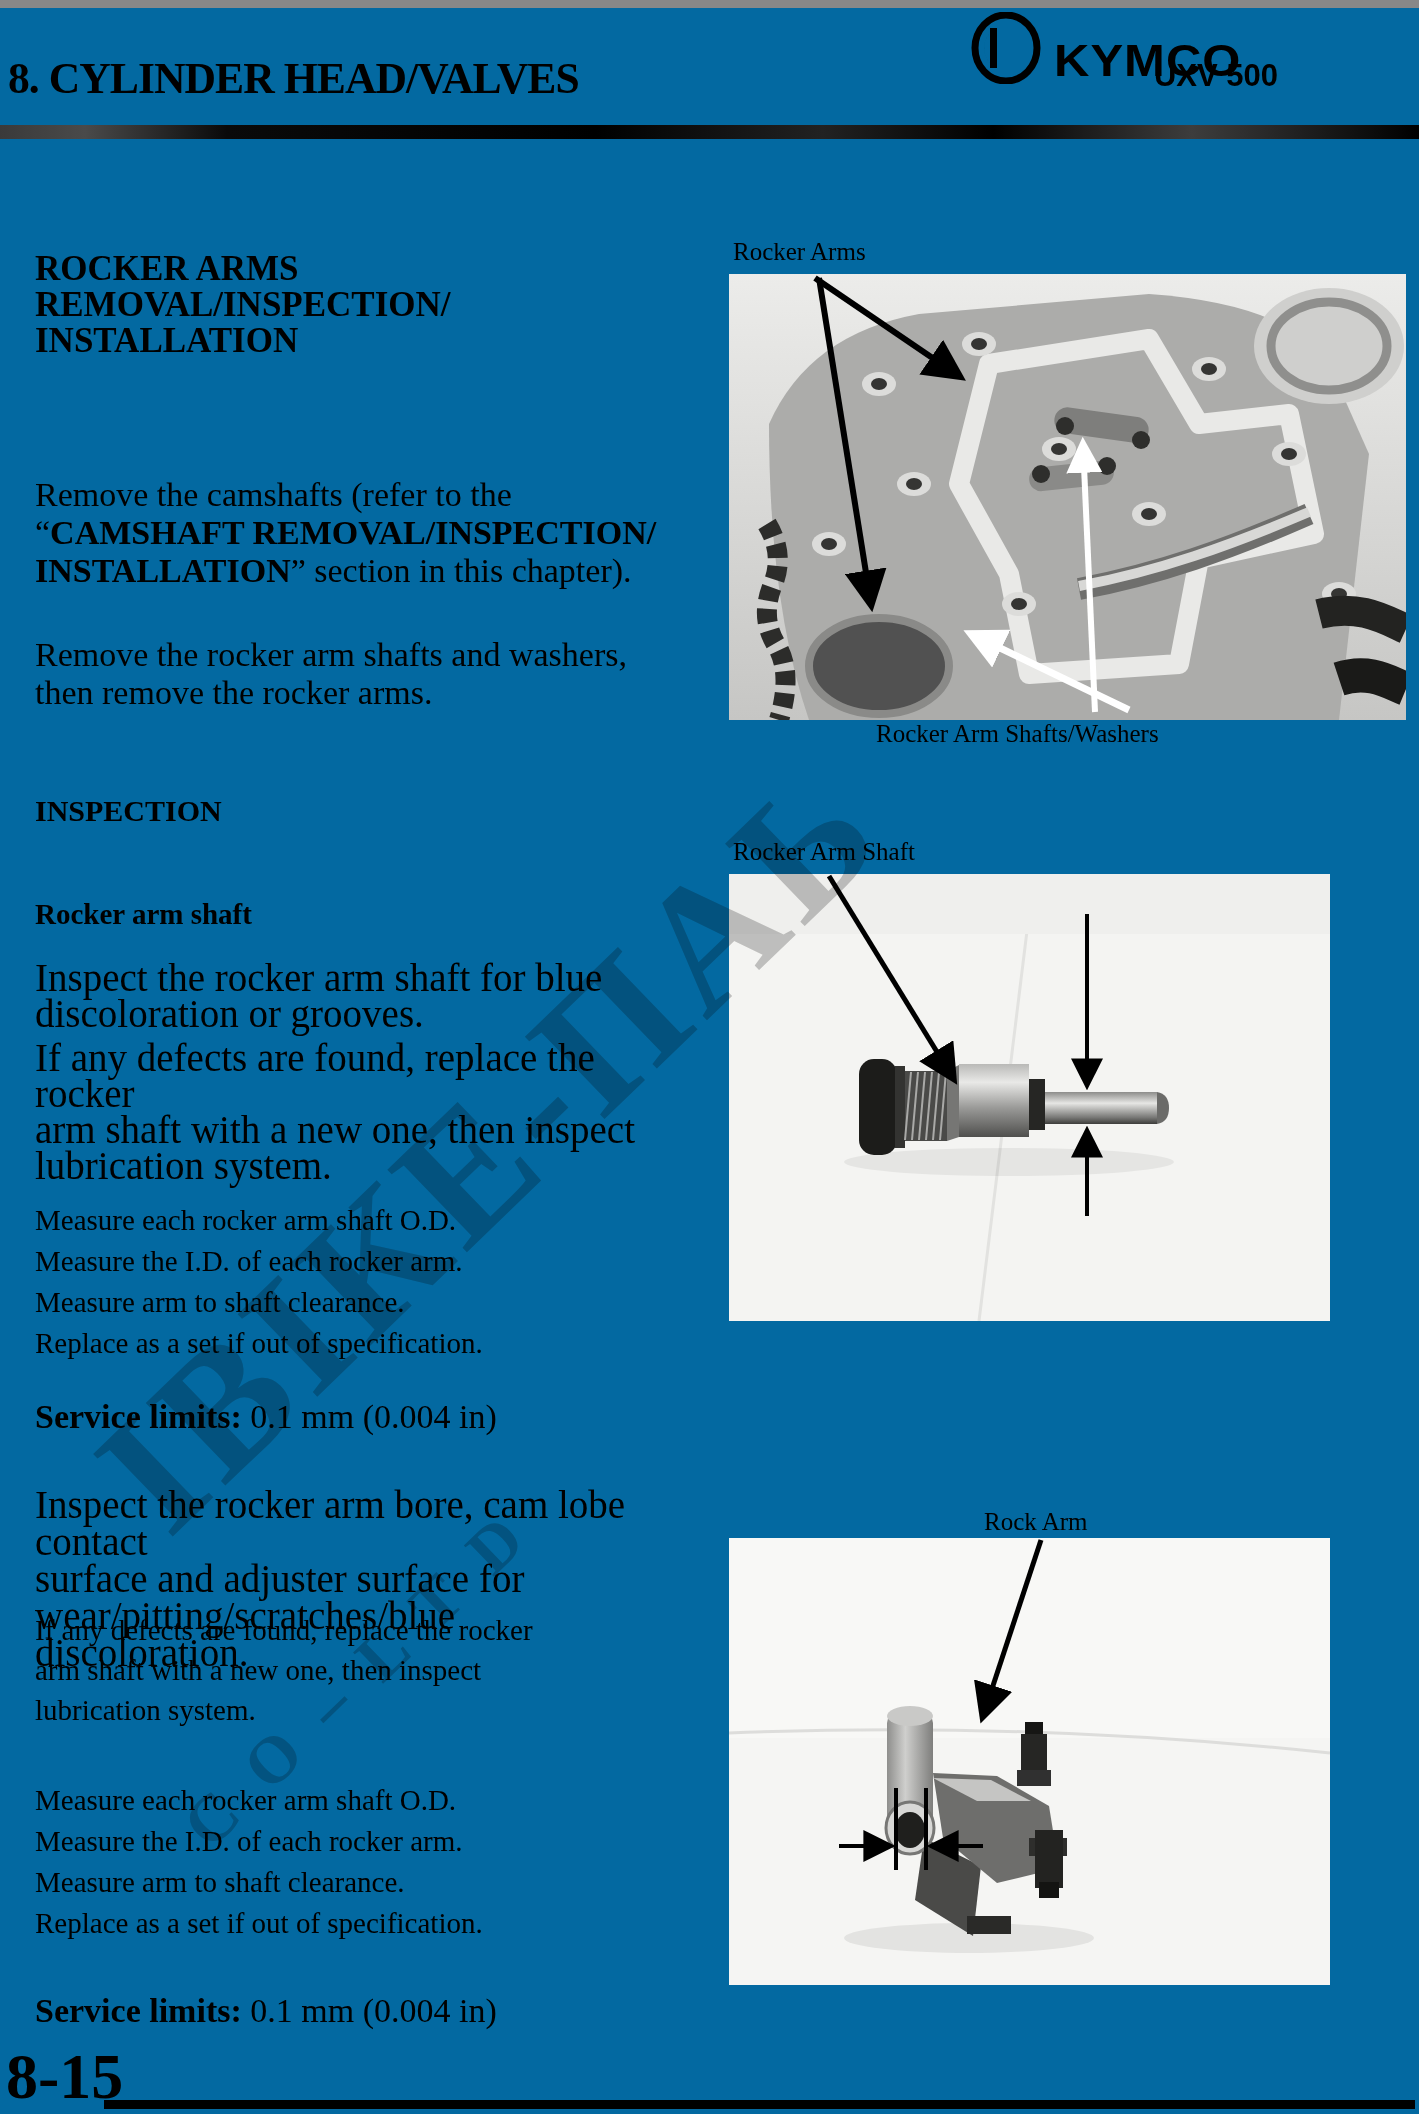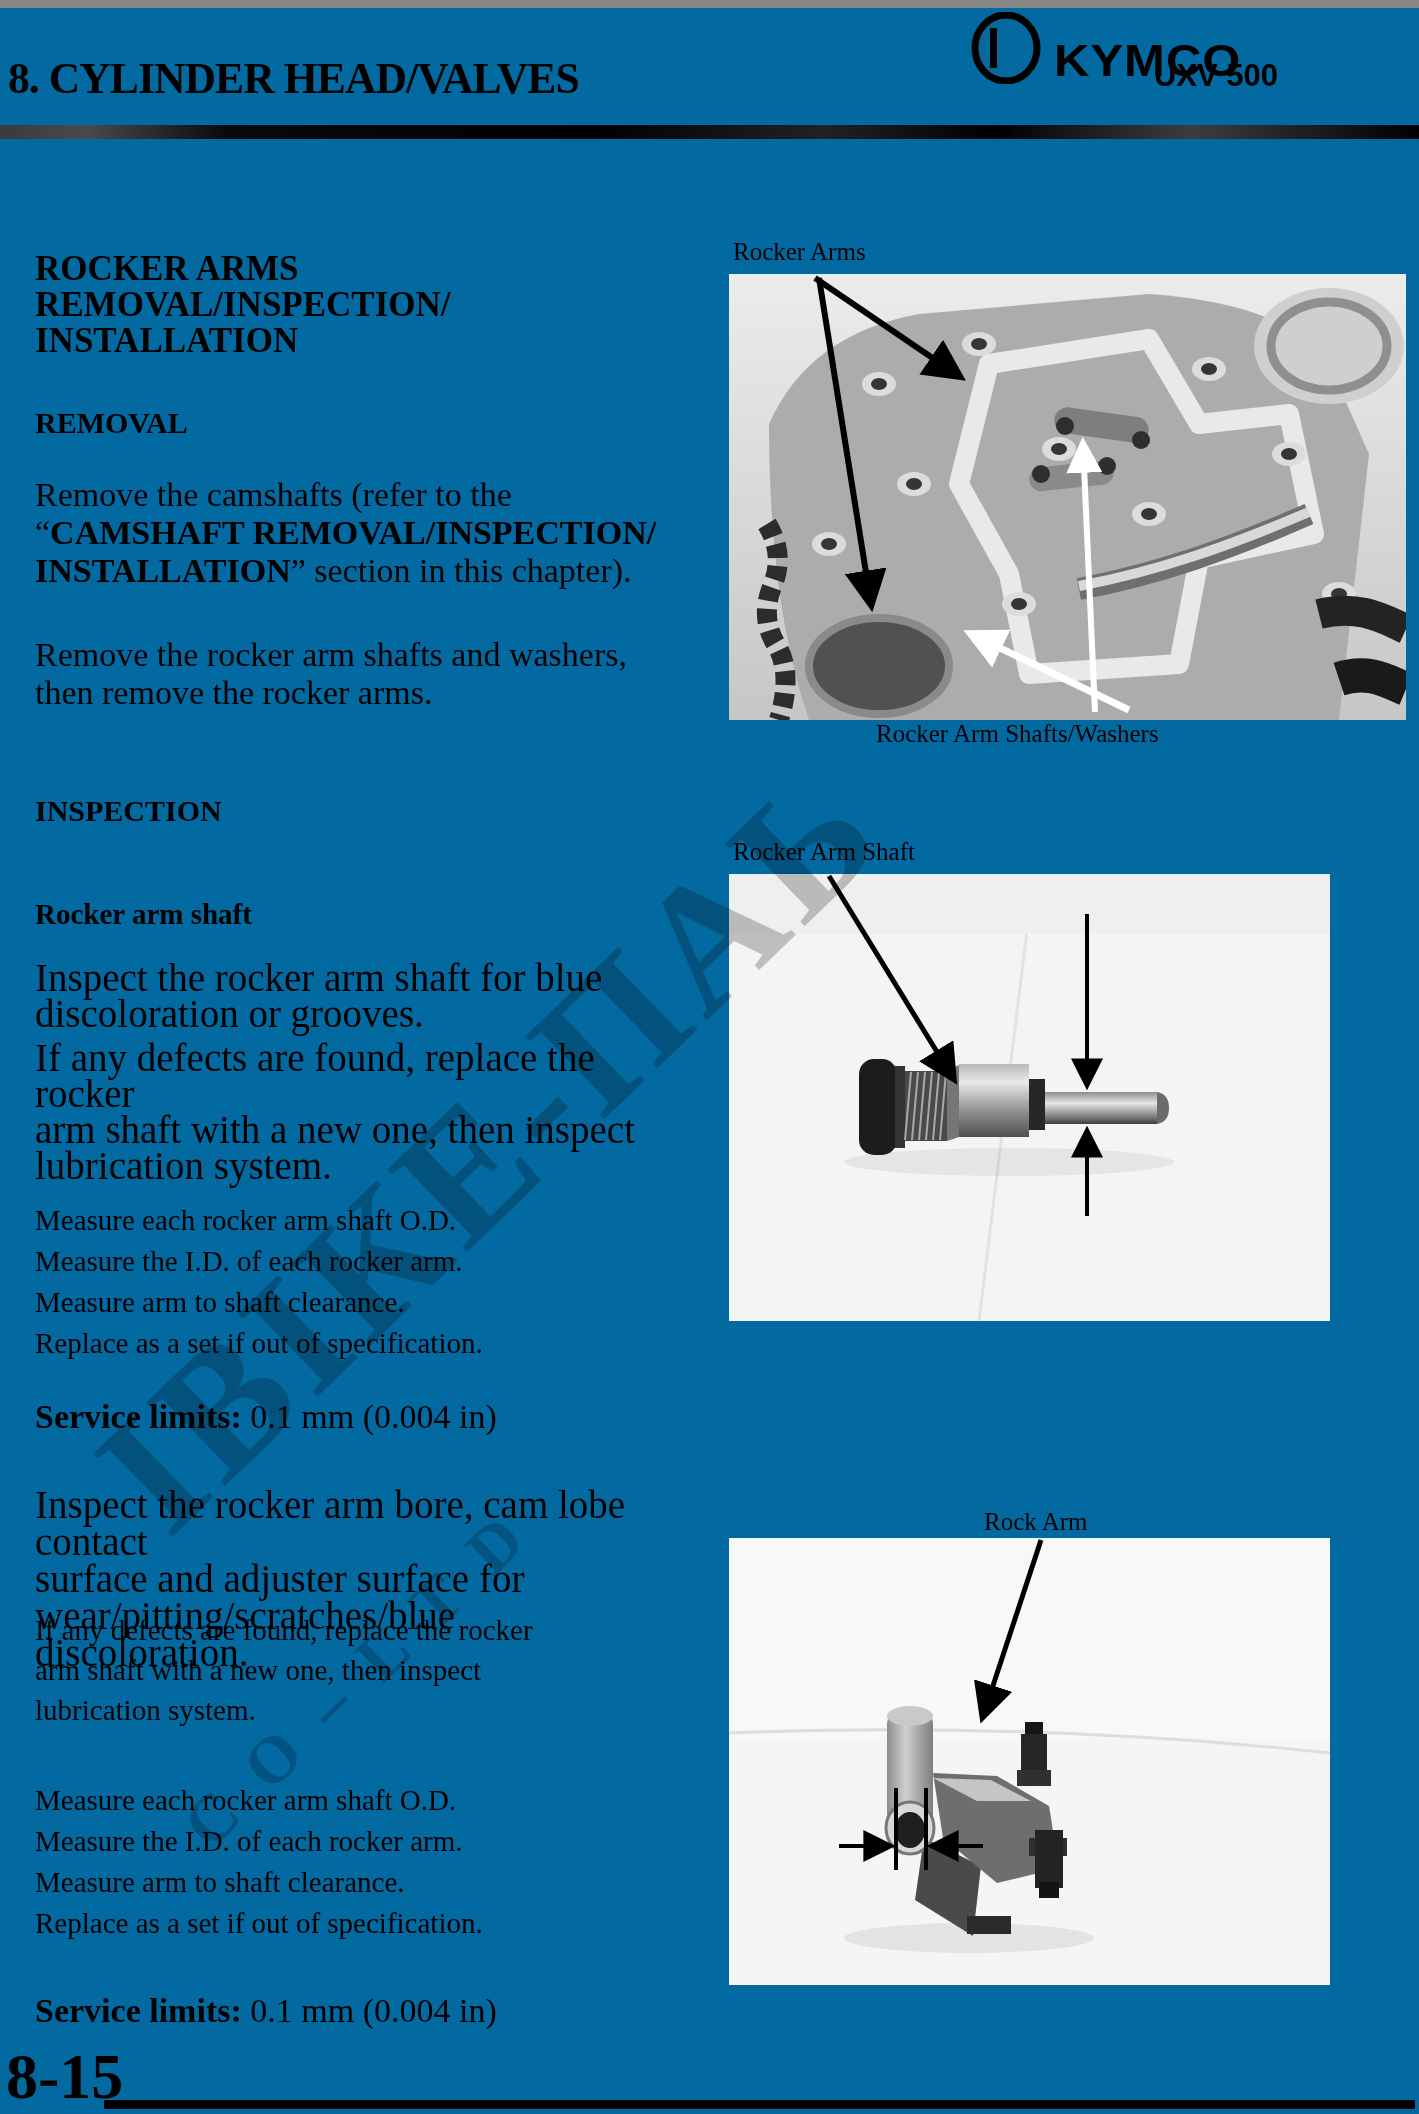--- a/index.html
+++ b/index.html
@@ -61,21 +61,20 @@
   </div>
   <div class="model">UXV 500</div>
   <div class="header-rule"></div>
 
   <div class="abs h2" style="top:243px">
     <div>ROCKER ARMS</div>
     <div>REMOVAL/INSPECTION/</div>
     <div>INSTALLATION</div>
   </div>
 
-  <div class="abs h3" style="top:398px">REMOVAL</div>
 
   <div class="abs body" style="top:468px">
     <div>Remove the camshafts (refer to the</div>
     <div><span>“</span><b>CAMSHAFT REMOVAL/INSPECTION/</b></div>
     <div><b>INSTALLATION</b><span>” section in this chapter).</span></div>
   </div>
 
   <div class="abs body" style="top:628px">
     <div>Remove the rocker arm shafts and washers,</div>
     <div>then remove the rocker arms.</div>

